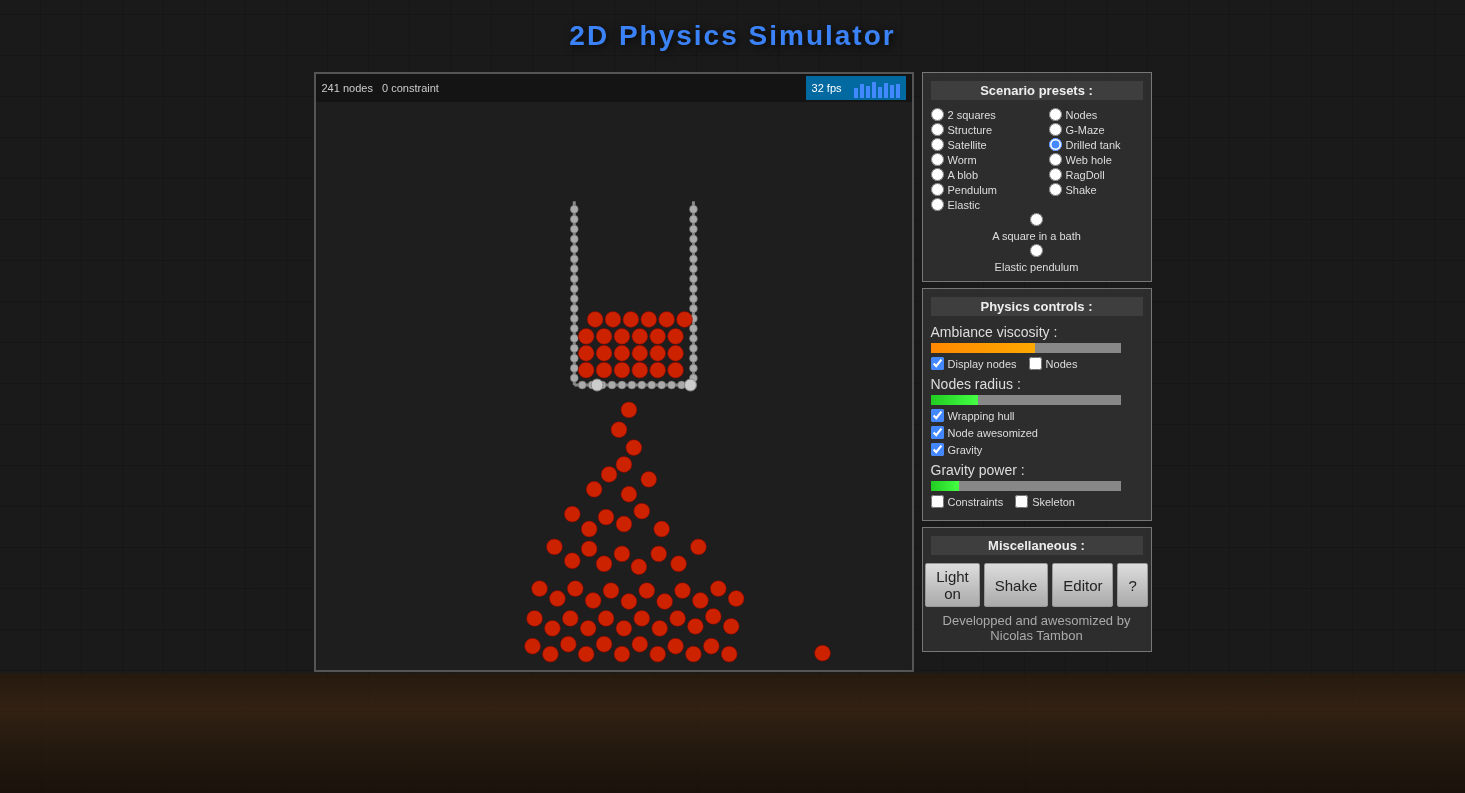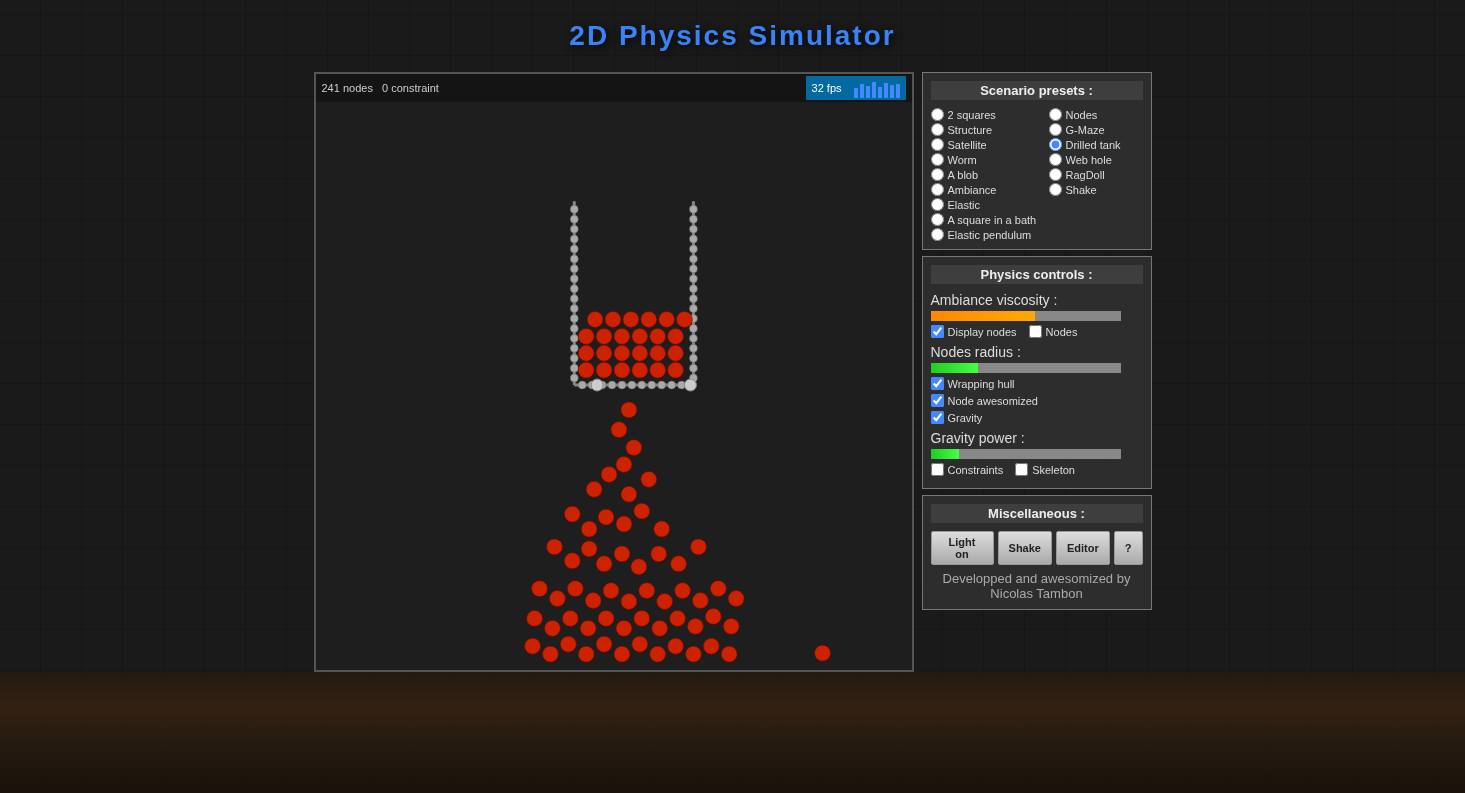--- a/index.html
+++ b/index.html
@@ -149,20 +149,21 @@
     }
 
     .radio-item input[type="radio"] {
       accent-color: #4488ff;
       cursor: pointer;
     }
 
     
     .radio-item.full-width {
       grid-column: 1 / -1;
+      flex-direction: column;
     }
 
     .controls-section {
       border: 1px solid #777;
       background: rgba(50,50,50,0.8);
       padding: 8px;
     }
 
     .control-label {
       font-size: 14px;
@@ -235,23 +236,23 @@
       gap: 4px;
       justify-content: center;
       margin-top: 4px;
     }
 
     .misc-btn {
       background: linear-gradient(180deg, #ddd 0%, #aaa 100%);
       color: #222;
       border: 1px solid #999;
       padding: 4px 10px;
-      font-size: 11px;
+      font-size: 15px;
       cursor: pointer;
-      font-weight: bold;
+      font-weight: normal;
       border-radius: 2px;
     }
 
     .credit-text {
       font-size: 13px;
       color: #aaa;
       text-align: center;
       margin-top: 6px;
     }
   </style>
@@ -493,21 +494,21 @@
           <div class="radio-item">
             <input type="radio" name="scenario" style="">
             <span>A blob</span>
           </div>
           <div class="radio-item">
             <input type="radio" name="scenario" style="">
             <span>RagDoll</span>
           </div>
           <div class="radio-item">
             <input type="radio" name="scenario" style="">
-            <span>Ambiance</span>
+            <span>Pendulum</span>
           </div>
           <div class="radio-item">
             <input type="radio" name="scenario" style="">
             <span>Shake</span>
           </div>
           <div class="radio-item">
             <input type="radio" name="scenario" style="">
             <span>Elastic</span>
           </div>
           <div></div>

